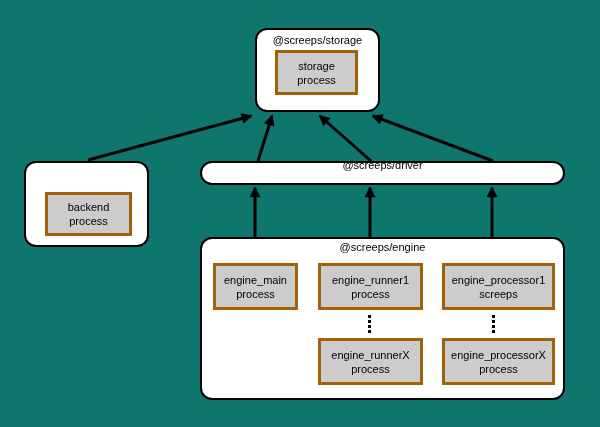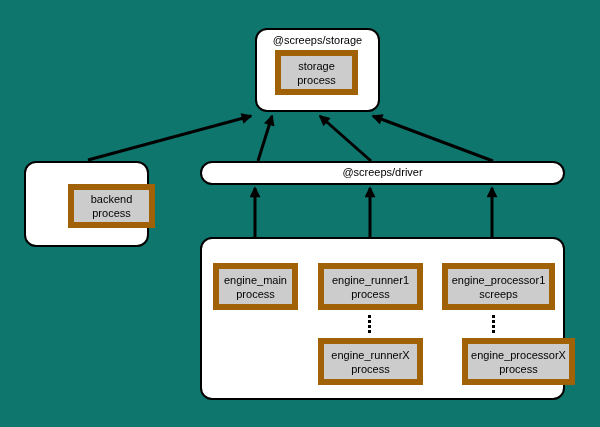--- a/index.html
+++ b/index.html
@@ -9,21 +9,21 @@
   }
   .node{
     position:absolute;background:#ffffff;border:2px solid #000;
     border-radius:12px;box-sizing:border-box;
   }
   .pill{border-radius:12px;}
   .node-label{
     position:absolute;font-size:11px;text-align:center;white-space:nowrap;
   }
   .pbox{
-    position:absolute;background:#cccccc;border:6px solid #a16207;box-sizing:border-box;
+    position:absolute;background:#cccccc;border:3px solid #a16207;box-sizing:border-box;
     display:flex;align-items:center;justify-content:center;text-align:center;
     font-size:11px;line-height:14px;white-space:pre-line;
   }
   .arrows{position:absolute;left:0;top:0;width:600px;height:427px;pointer-events:none;}
   .arrows line{stroke:#000;stroke-width:3;}
   .dots{
     position:absolute;display:flex;flex-direction:column;align-items:center;gap:2.5px;
   }
   .dots i{display:block;width:2.5px;height:2.5px;background:#000;}
 </style>
@@ -46,27 +46,28 @@
     <line x1="370" y1="237" x2="370" y2="188" marker-end="url(#ah)"></line>
     <line x1="492" y1="237" x2="492" y2="188" marker-end="url(#ah)"></line>
   </svg>
 
   <div class="node" style="left:255px;top:28px;width:125px;height:84px;"></div>
   <div class="node-label" style="left:255px;top:34px;width:125px;">@screeps/storage</div>
   <div class="pbox" style="left:275px;top:50px;width:83px;height:45px;">storage
 process</div>
 
   <div class="node" style="left:24px;top:161px;width:125px;height:86px;"></div>
-  <div class="pbox" style="left:45px;top:184px;width:87px;height:44px;margin-left:23px;">backend
+  <div class="pbox" style="left:45px;top:192px;width:87px;height:44px;">backend
 process</div>
 
   <div class="node pill" style="left:200px;top:161px;width:365px;height:24px;"></div>
-  <div class="node-label" style="left:200px;top:161px;width:365px;height:24px;line-height:23px;">@screeps/driver</div>
+  <div class="node-label" style="left:200px;top:154px;width:365px;height:24px;line-height:23px;">@screeps/driver</div>
 
   <div class="node" style="left:200px;top:237px;width:365px;height:163px;"></div>
+  <div class="node-label" style="left:200px;top:241px;width:365px;">@screeps/engine</div>
 
   <div class="pbox" style="left:213px;top:263px;width:85px;height:47px;">engine_main
 process</div>
   <div class="pbox" style="left:318px;top:263px;width:105px;height:47px;">engine_runner1
 process</div>
   <div class="pbox" style="left:442px;top:263px;width:113px;height:47px;">engine_processor1
 screeps</div>
 
   <div class="dots" style="left:368px;top:315px;">
     <i></i>
@@ -76,16 +77,16 @@
   </div>
   <div class="dots" style="left:492px;top:315px;">
     <i></i>
       <i></i>
       <i></i>
       <i></i>
   </div>
 
   <div class="pbox" style="left:318px;top:338px;width:105px;height:47px;text-align:center;">engine_runnerX
 process</div>
-  <div class="pbox" style="left:462px;top:338px;width:113px;height:47px;">engine_processorX
+  <div class="pbox" style="left:442px;top:338px;width:113px;height:47px;">engine_processorX
 process</div>
 
 </div>
 
 </body></html>

